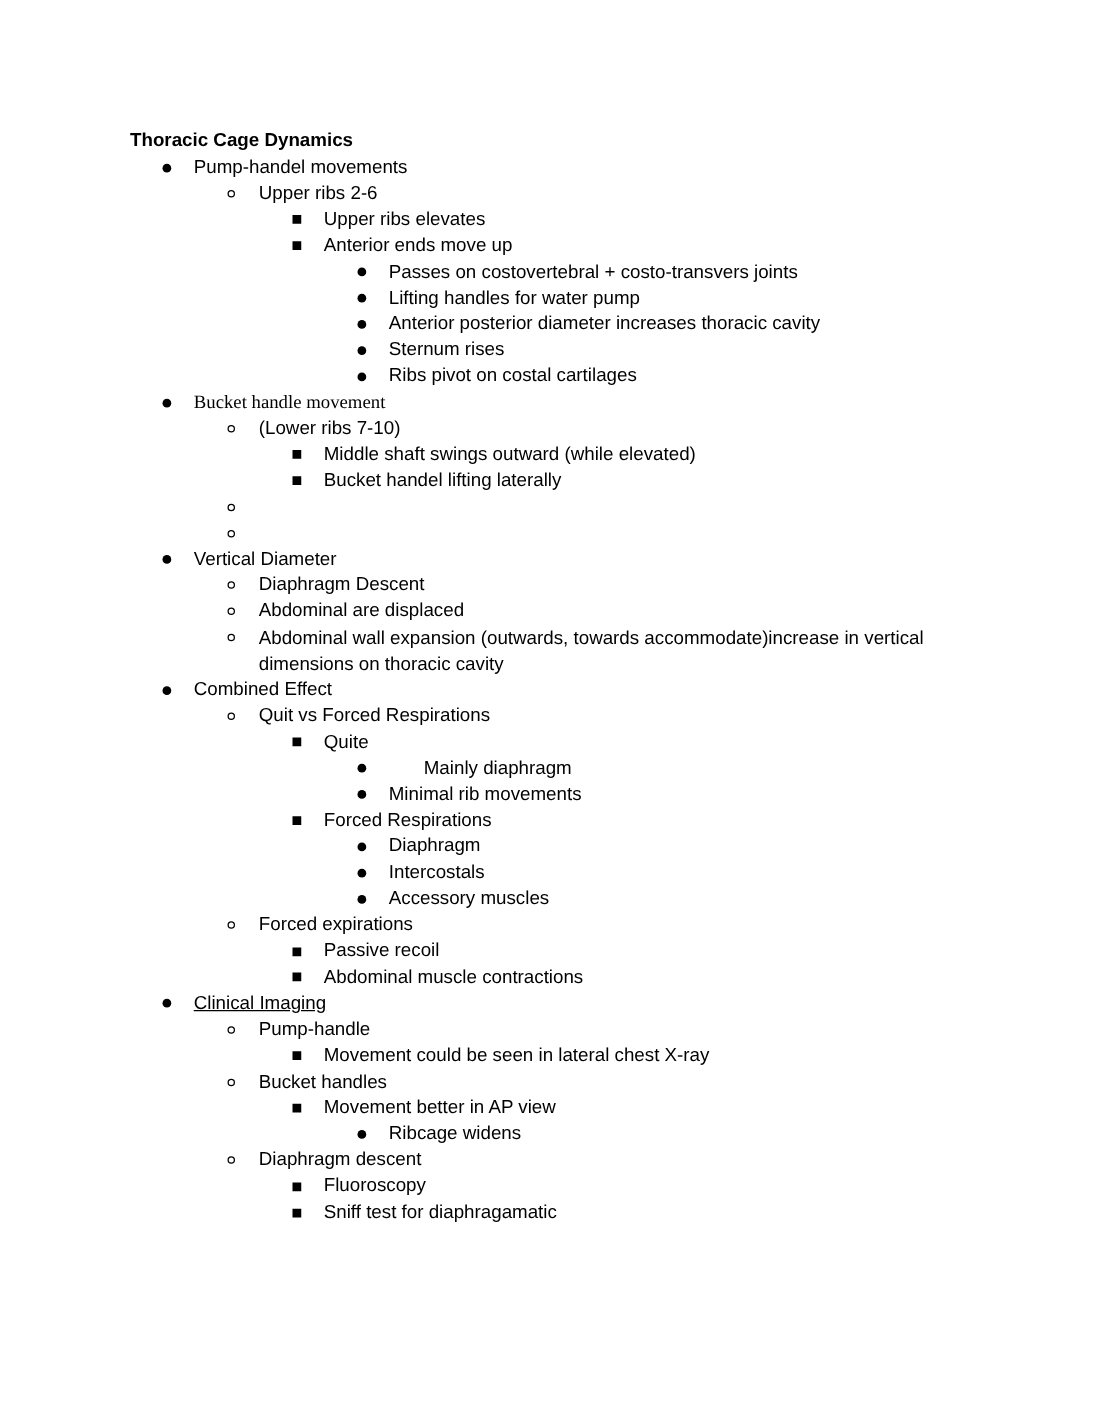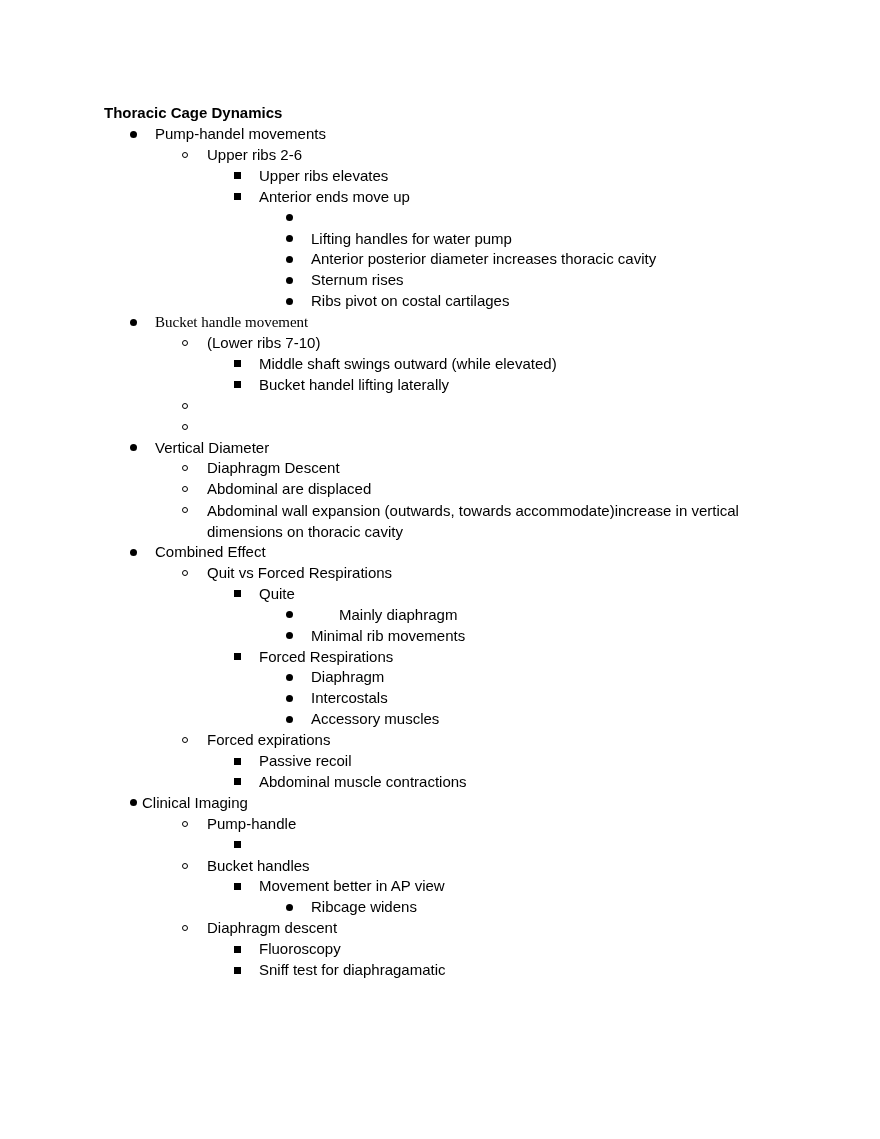--- a/index.html
+++ b/index.html
@@ -42,20 +42,21 @@
       <div class="line" style="left: 0px; top: 187.7px; width: 880px; height: 20.9px;">
         <span class="bullet" style="left: 231px;">
           <span class="square"></span>
         </span>
         <span class="txt" style="left: 259px;">Anterior ends move up</span>
       </div>
       <div class="line" style="left: 0px; top: 208.6px; width: 880px; height: 20.9px;">
         <span class="bullet" style="left: 283px;">
           <span class="dot"></span>
         </span>
+        <span class="txt" style="left: 311px;">Passes on costovertebral + costo-transvers joints</span>
       </div>
       <div class="line" style="left: 0px; top: 229.5px; width: 880px; height: 20.9px;">
         <span class="bullet" style="left: 283px;">
           <span class="dot"></span>
         </span>
         <span class="txt" style="left: 311px;">Lifting handles for water pump</span>
       </div>
       <div class="line" style="left: 0px; top: 250.4px; width: 880px; height: 20.9px;">
         <span class="bullet" style="left: 283px;">
           <span class="dot"></span>
@@ -201,32 +202,33 @@
       <div class="line" style="left: 0px; top: 772.9px; width: 880px; height: 20.9px;">
         <span class="bullet" style="left: 231px;">
           <span class="square"></span>
         </span>
         <span class="txt" style="left: 259px;">Abdominal muscle contractions</span>
       </div>
       <div class="line" style="left: 0px; top: 793.8px; width: 880px; height: 20.9px;">
         <span class="bullet" style="left: 127px;">
           <span class="dot"></span>
         </span>
-        <span class="txt" style="left: 142px;">Clinical Imaging</span>
+        <span class="txt" style="left: 155px; text-decoration: underline;">Clinical Imaging</span>
       </div>
       <div class="line" style="left: 0px; top: 814.7px; width: 880px; height: 20.9px;">
         <span class="bullet" style="left: 179px;">
           <span class="circle"></span>
         </span>
         <span class="txt" style="left: 207px;">Pump-handle</span>
       </div>
       <div class="line" style="left: 0px; top: 835.6px; width: 880px; height: 20.9px;">
         <span class="bullet" style="left: 231px;">
           <span class="square"></span>
         </span>
+        <span class="txt" style="left: 259px;">Movement could be seen in lateral chest X-ray</span>
       </div>
       <div class="line" style="left: 0px; top: 856.5px; width: 880px; height: 20.9px;">
         <span class="bullet" style="left: 179px;">
           <span class="circle"></span>
         </span>
         <span class="txt" style="left: 207px;">Bucket handles</span>
       </div>
       <div class="line" style="left: 0px; top: 877.4px; width: 880px; height: 20.9px;">
         <span class="bullet" style="left: 231px;">
           <span class="square"></span>

